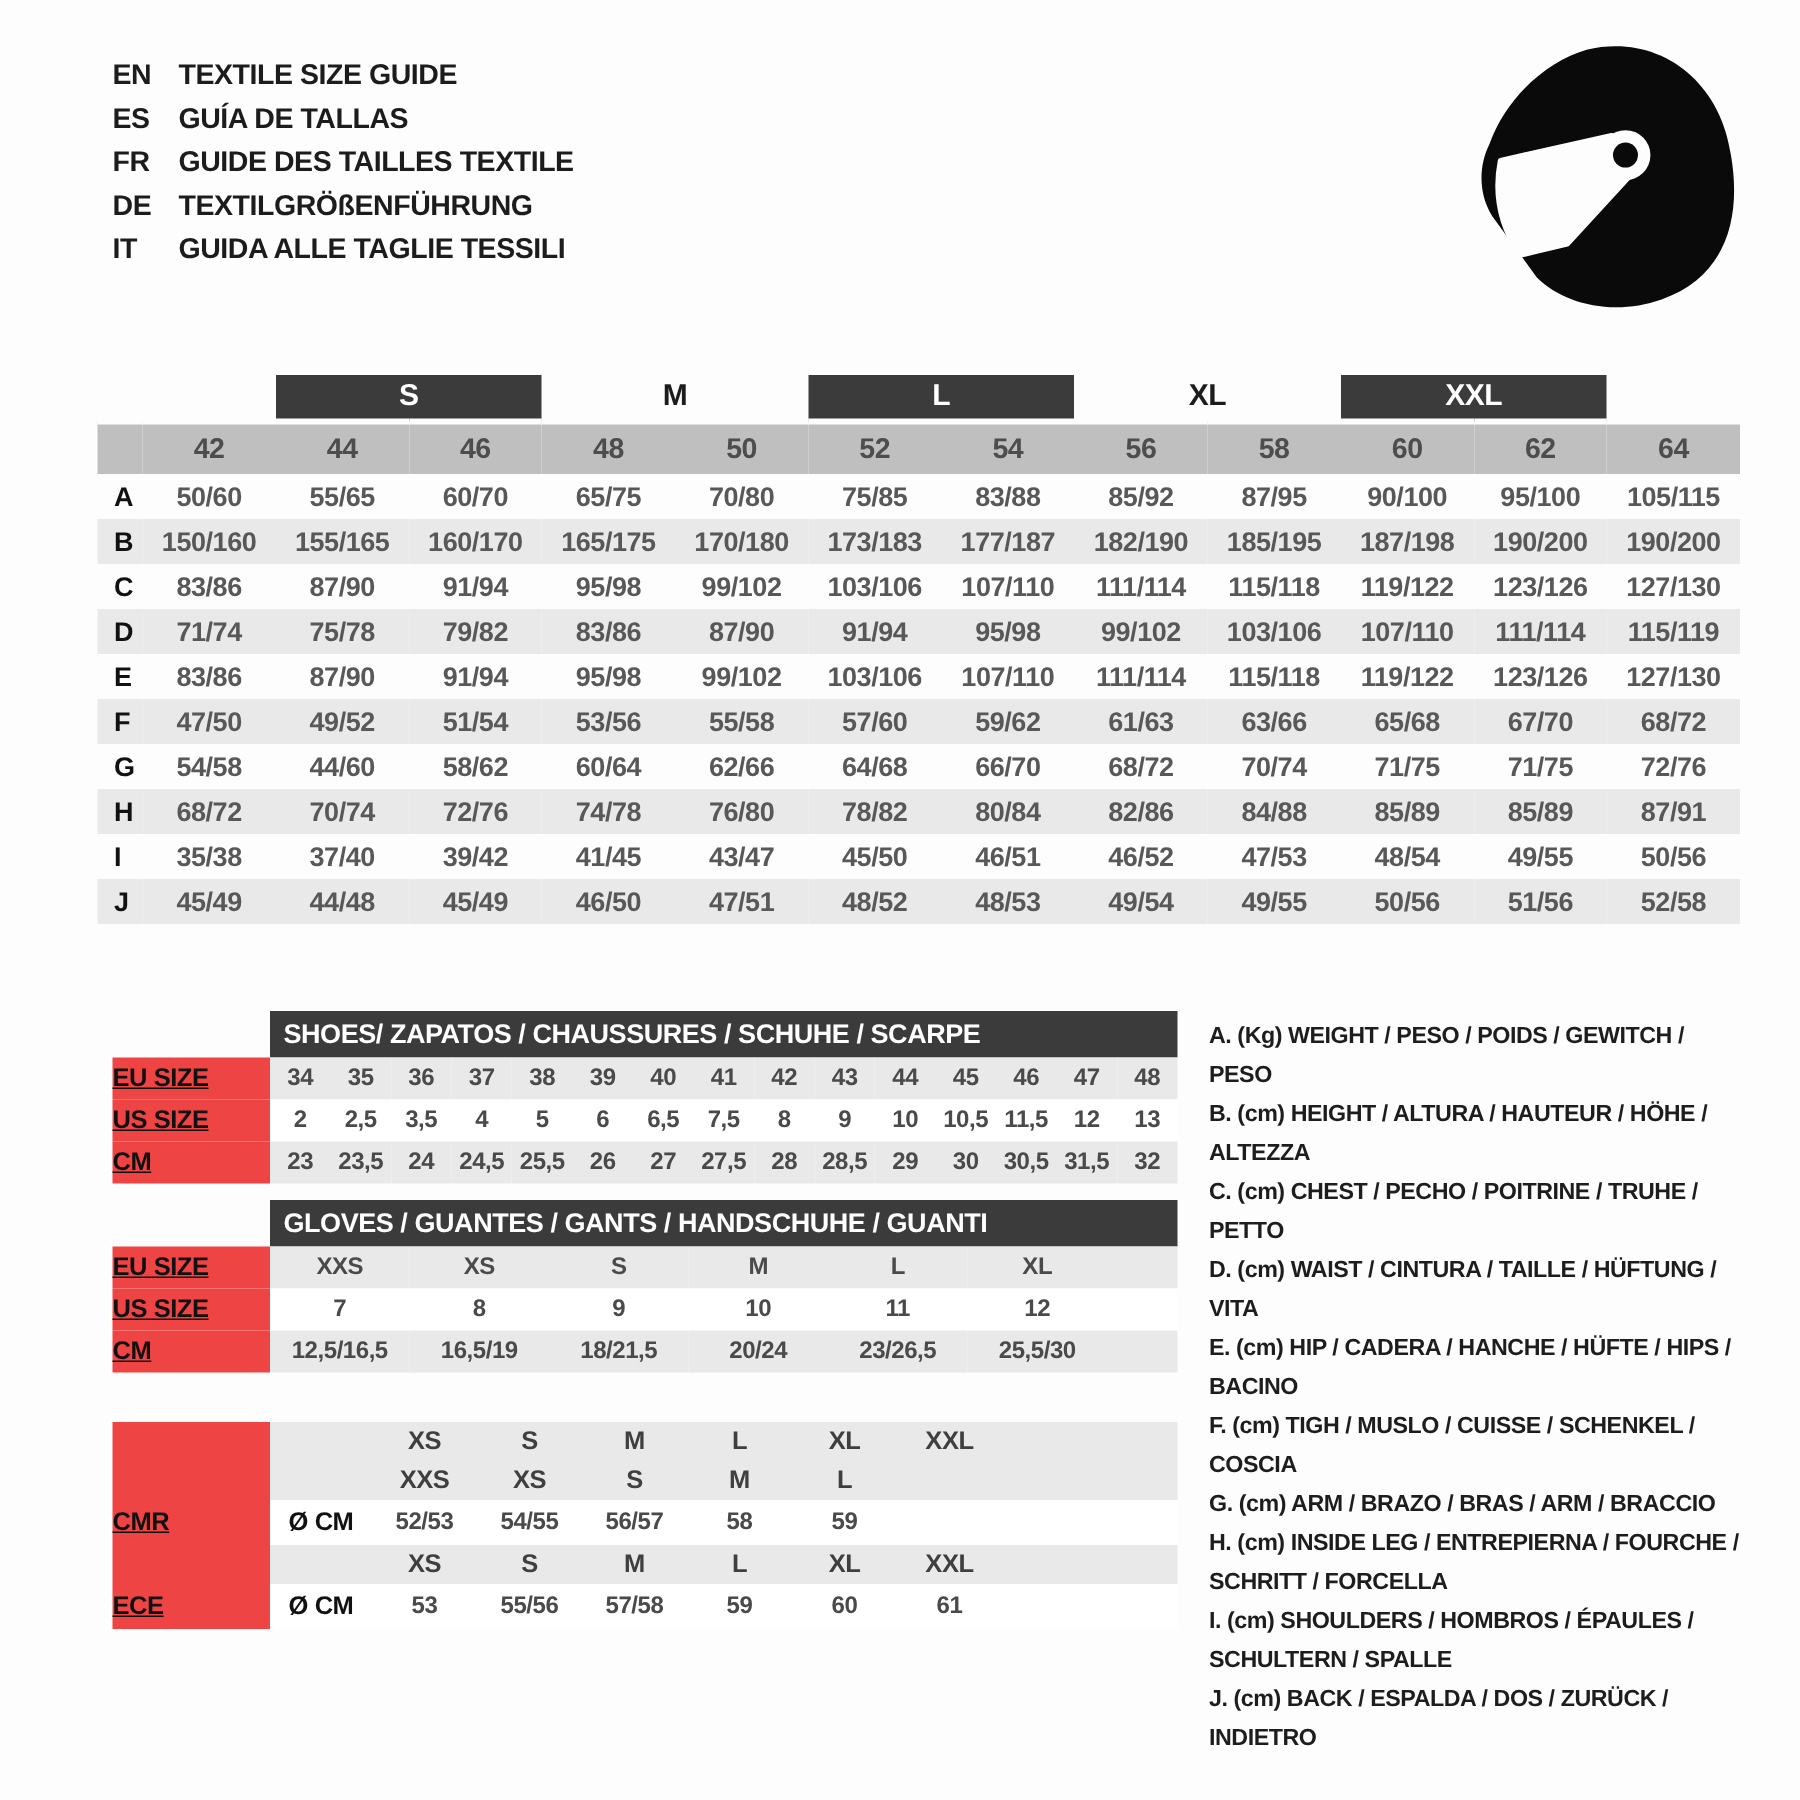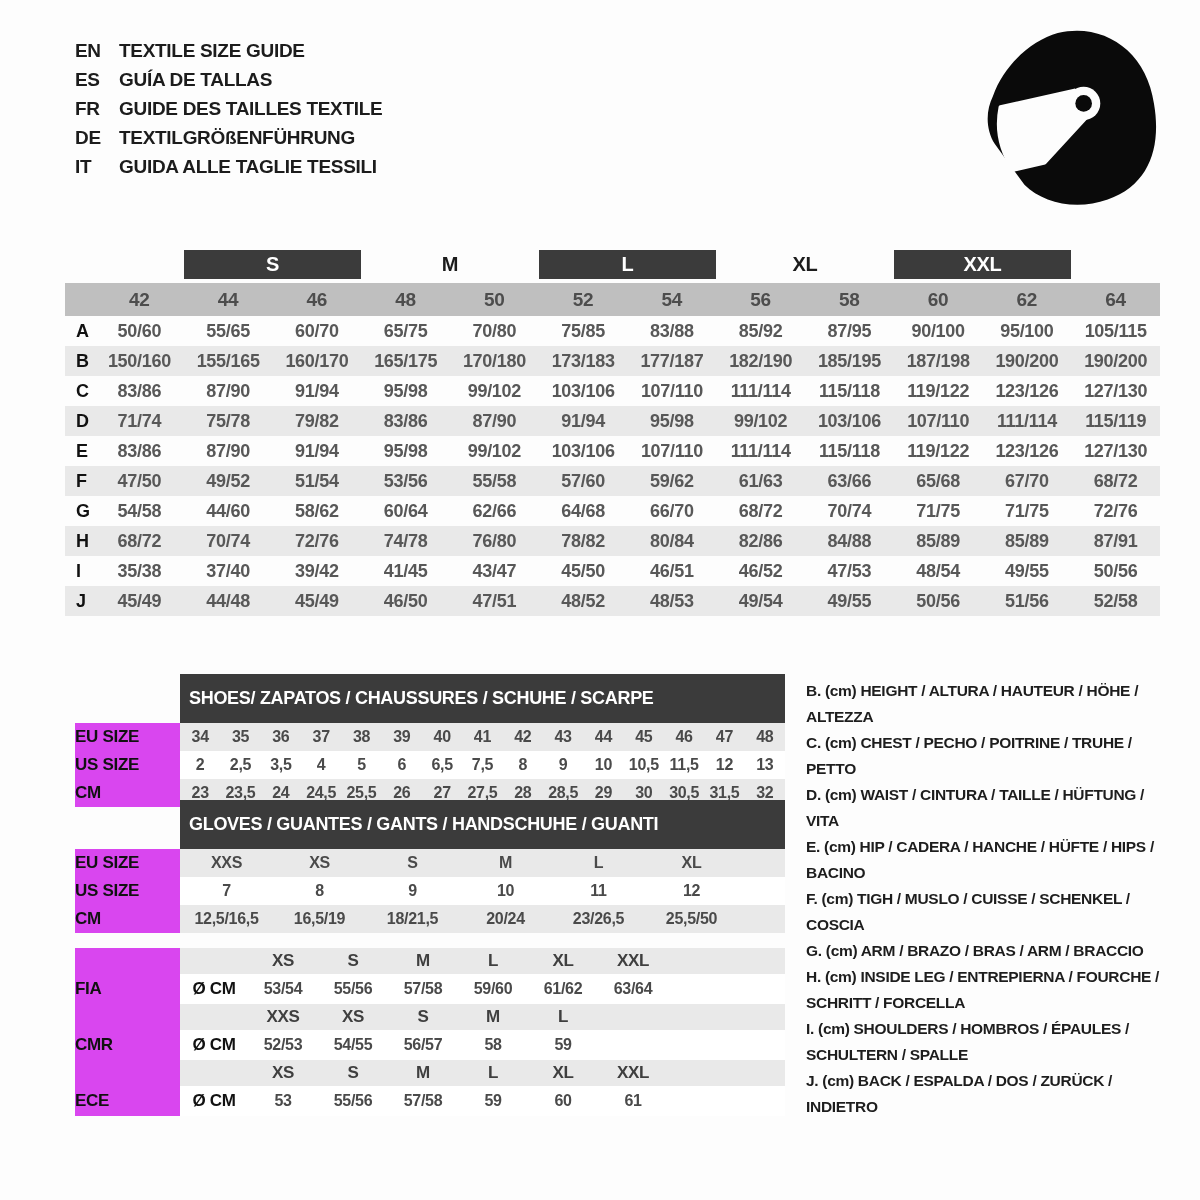--- a/index.html
+++ b/index.html
@@ -20,26 +20,26 @@
   .main-table{position:absolute;left:65px;top:250px;width:1095px;}
   .main-table .group-row td{height:29px;border-bottom:4px solid #fdfdfd;font-size:20px;}
   .main-table .group-row td.box{background:#3b3b3b;color:#ffffff;}
   .main-table .group-row td.plain{color:#1c1c1c;}
   .main-table .num-row td{height:33px;background:#bfbfbf;color:#4d4d4d;font-size:19px;}
   .main-table .data-row th{height:30px;text-align:left;padding-left:11px;font-size:18px;color:#111111;}
   .main-table .data-row td{height:30px;font-size:18px;color:#585858;}
   .main-table .stripe th,.main-table .stripe td{background:#e9e9e9;}
   
   .btable{position:absolute;left:75px;width:710px;}
-  .btable .bar{background:#3b3b3b;color:#ffffff;text-align:left;padding-left:9px;font-size:18px;height:49px;}
+  .btable .bar{background:#3b3b3b;color:#ffffff;text-align:left;padding-left:9px;font-size:18px;height:31px;}
   .btable .nolabel{background:transparent;}
   .btable .lab{background:#fdfdfd;text-align:left;font-size:17px;color:#111111;}
   .btable .g td{background:#e9e9e9;}
   .btable .w td{background:#ffffff;}
-  .btable .g td.lab,.btable .w td.lab{background:#d946ef;}
+  .btable .g td.lab,.btable .w td.lab{background:#ef4444;text-decoration:underline;}
   .btable td.cell{font-size:16px;color:#4a4a4a;}
   .shoes-table{top:674px;}
   .gloves-table{top:800px;}
   .helmet-table{top:948px;}
   .shoes-table tr,.gloves-table tr{height:28px;}
   .helmet-table .size-r{height:26px;}
   .helmet-table .size-r td{font-size:17px;color:#3f3f3f;}
   .helmet-table .val-r{height:30px;}
   .helmet-table td.unit{font-size:17px;color:#111111;}
   
@@ -391,21 +391,21 @@
           <td class="cell">12</td>
           <td></td>
         </tr>
         <tr class="g">
           <td class="lab">CM</td>
           <td class="cell">12,5/16,5</td>
           <td class="cell">16,5/19</td>
           <td class="cell">18/21,5</td>
           <td class="cell">20/24</td>
           <td class="cell">23/26,5</td>
-          <td class="cell">25,5/50</td>
+          <td class="cell">25,5/30</td>
           <td></td>
         </tr>
       </tbody>
     </table>
   <table class="btable helmet-table">
       <colgroup>
         <col style="width: 105px;">
         <col style="width: 68px;">
         <col style="width: 70px;">
         <col style="width: 70px;">
@@ -418,31 +418,20 @@
       <tbody>
         <tr class="g size-r">
           <td class="lab"></td>
           <td></td>
           <td>XS</td>
           <td>S</td>
           <td>M</td>
           <td>L</td>
           <td>XL</td>
           <td>XXL</td>
-          <td></td>
-        </tr>
-        <tr class="w val-r">
-          <td class="lab">FIA</td>
-          <td class="unit">Ø CM</td>
-          <td class="cell">53/54</td>
-          <td class="cell">55/56</td>
-          <td class="cell">57/58</td>
-          <td class="cell">59/60</td>
-          <td class="cell">61/62</td>
-          <td class="cell">63/64</td>
           <td></td>
         </tr>
         <tr class="g size-r">
           <td class="lab"></td>
           <td></td>
           <td>XXS</td>
           <td>XS</td>
           <td>S</td>
           <td>M</td>
           <td>L</td>
@@ -479,20 +468,21 @@
           <td class="cell">57/58</td>
           <td class="cell">59</td>
           <td class="cell">60</td>
           <td class="cell">61</td>
           <td></td>
         </tr>
       </tbody>
     </table>
 
   <div class="legend">
+      <div class="leg-item">A. (Kg) WEIGHT / PESO / POIDS / GEWITCH / PESO</div>
       <div class="leg-item">B. (cm) HEIGHT / ALTURA / HAUTEUR / HÖHE / ALTEZZA</div>
       <div class="leg-item">C. (cm) CHEST / PECHO / POITRINE / TRUHE / PETTO</div>
       <div class="leg-item">D. (cm) WAIST / CINTURA / TAILLE / HÜFTUNG / VITA</div>
       <div class="leg-item">E. (cm) HIP / CADERA / HANCHE / HÜFTE / HIPS / BACINO</div>
       <div class="leg-item">F. (cm) TIGH / MUSLO / CUISSE / SCHENKEL / COSCIA</div>
       <div class="leg-item">G. (cm) ARM / BRAZO / BRAS / ARM / BRACCIO</div>
       <div class="leg-item">H. (cm) INSIDE LEG / ENTREPIERNA / FOURCHE / SCHRITT / FORCELLA</div>
       <div class="leg-item">I. (cm) SHOULDERS / HOMBROS / ÉPAULES / SCHULTERN / SPALLE</div>
       <div class="leg-item">J. (cm) BACK / ESPALDA / DOS / ZURÜCK / INDIETRO</div>
     </div>

